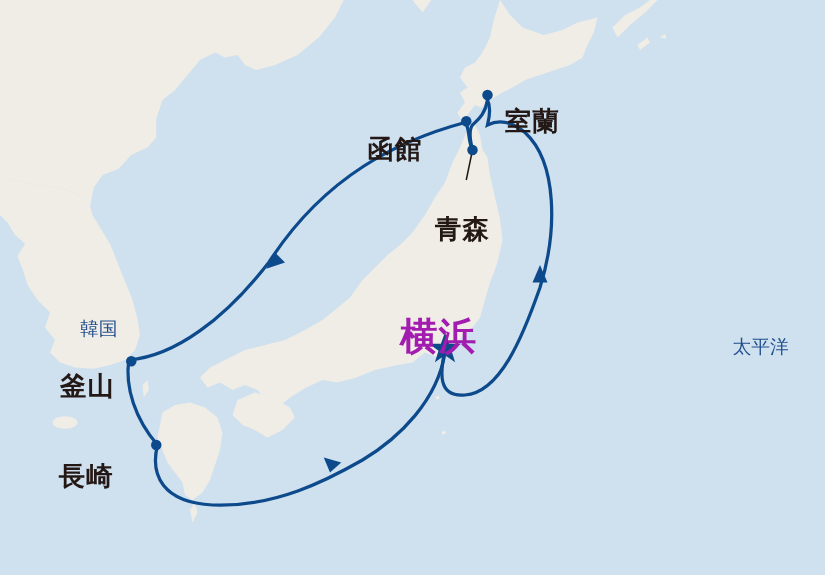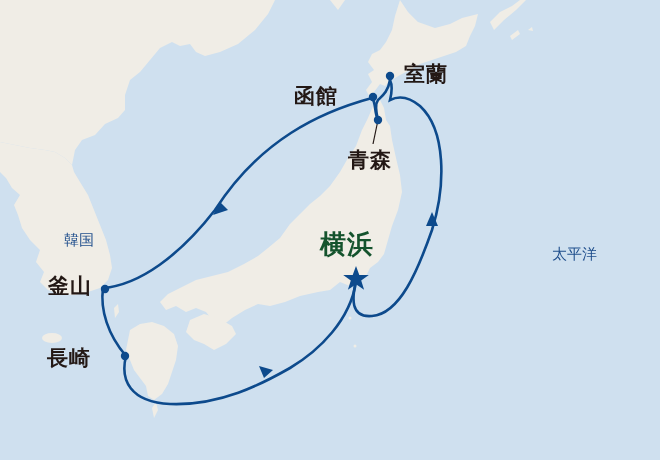--- a/index.html
+++ b/index.html
@@ -1,21 +1,21 @@
 <!DOCTYPE html>
 <html><head>
 <meta charset="utf-8">
 <style>
   html, body { margin: 0; padding: 0; }
   body { width: 660px; height: 460px; overflow: hidden; background: #cfe0ef; }
   .map { position: relative; width: 660px; height: 460px; background: #cfe0ef; }
   .map svg { position: absolute; left: 0; top: 0; }
-  .label { position: absolute; font-family: Liberation Serif, serif; white-space: nowrap; line-height: 1; }
+  .label { position: absolute; font-family: Liberation Sans, sans-serif; white-space: nowrap; line-height: 1; margin-top: 23px; }
   .port { font-size: 21px; font-weight: bold; color: #231815; letter-spacing: 1px; }
-  .home { font-size: 26px; font-weight: bold; color: #14532d; letter-spacing: 1px; }
+  .home { font-size: 30px; font-weight: bold; color: #a21caf; letter-spacing: 1px; }
   .region { font-size: 15px; color: #1f4e8c; }
 </style>
 </head>
 <body>
 
 <div class="map">
   <svg width="660" height="460" viewBox="0 0 660 460">
 
     <path fill="#f0ede6" d="M0,0 L275,0 L268,14 L255,30 L238,44 L220,52 L205,56 L196,52 L190,44 L180,46 L172,42 L160,48 L150,60 L140,72 L130,80 L125,95 L125,110 L118,118 L105,124 L95,135 L82,140 L75,150 L72,165 L65,158 L55,152 L45,150 L30,148 L15,145 L0,142 Z"></path>
 
@@ -71,14 +71,14 @@
     <polygon fill="#0d4a8c" points="356,266 359.3,275 368.8,275 361.2,280.6 364.1,289.8 356,284.2 347.9,289.8 350.8,280.6 343.2,275 352.7,275"></polygon>
   </svg>
 
   <span class="label port" style="left:404px; top:64px;">室蘭</span>
   <span class="label port" style="left:294px; top:86px;">函館</span>
   <span class="label port" style="left:348px; top:150px;">青森</span>
   <span class="label home" style="left:320px; top:232px;">横浜</span>
   <span class="label port" style="left:48px; top:276px;">釜山</span>
   <span class="label port" style="left:47px; top:348px;">長崎</span>
   <span class="label region" style="left:64px; top:233px;">韓国</span>
-  <span class="label region" style="left:552px; top:247px;">太平洋</span>
+  <span class="label region" style="left:586px; top:247px;">太平洋</span>
 </div>
 
 </body></html>

